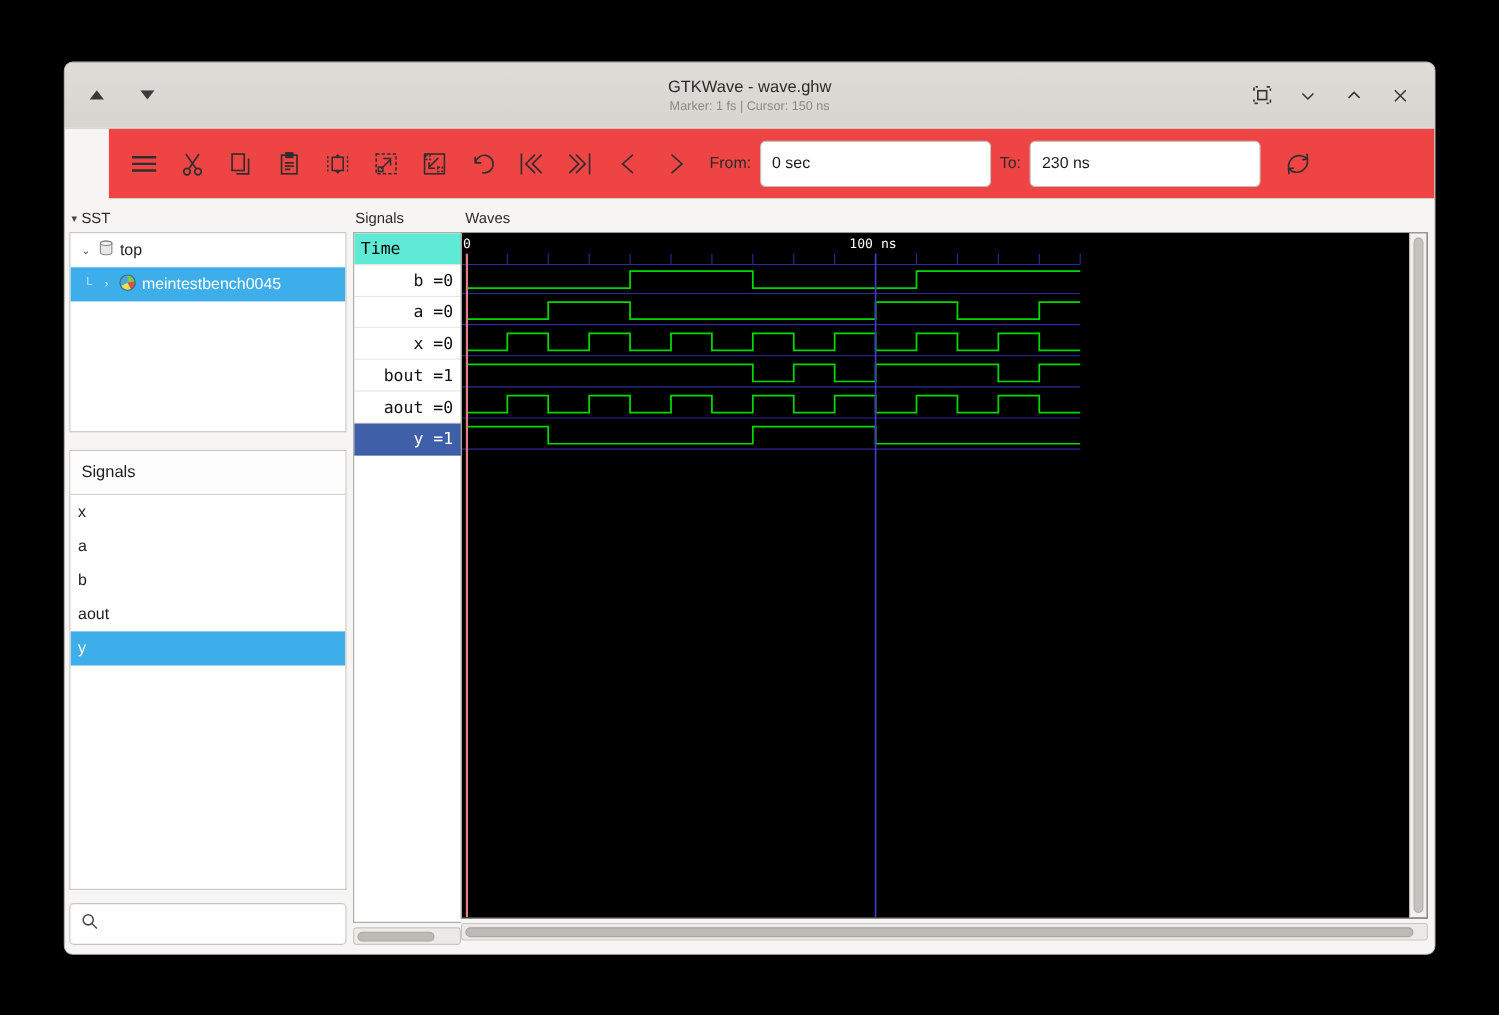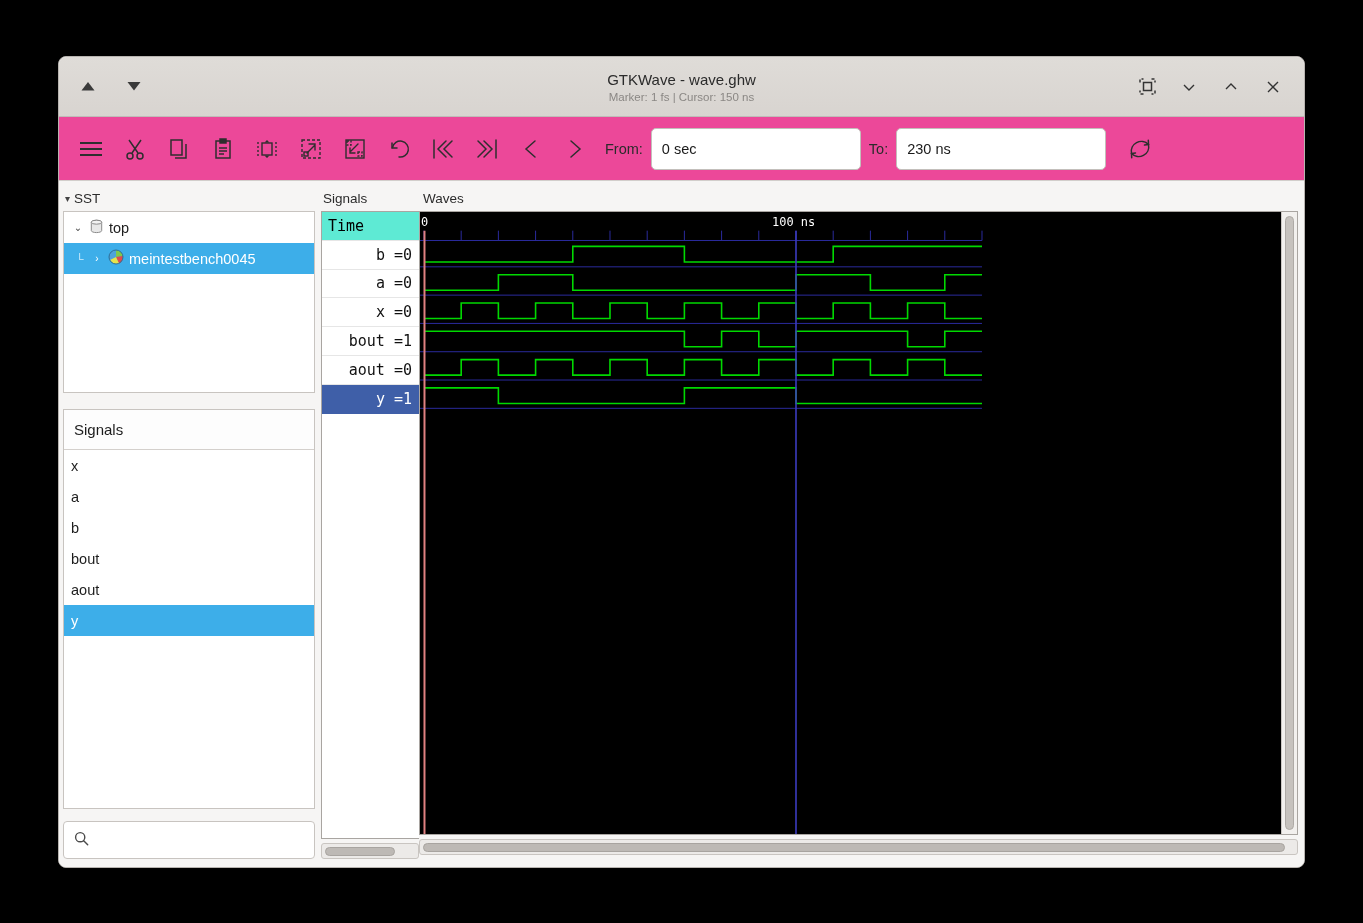--- a/index.html
+++ b/index.html
@@ -53,26 +53,27 @@
   }
   .tb-btn {
     width: 34px; height: 34px;
     display: flex; align-items: center; justify-content: center;
     color: #333; cursor: default; border-radius: 4px;
   }
 
   
   .toolbar {
     height: 64px;
-    background: #ec4899;
+    background: #ef4444;
     border-bottom: 1px solid #d2cecb;
     display: flex; align-items: center;
     padding: 0 10px;
     flex: 0 0 auto;
     gap: 0px;
+    margin-left: 40px;
   }
   .tool {
     width: 44px; height: 44px;
     display: flex; align-items: center; justify-content: center;
     color: #2e2e2e; border-radius: 5px; cursor: default;
     flex: 0 0 auto;
   }
   .tool svg { display: block; }
   .fld-label {
     font-size: 14.5px; color: #2b2b2b;
@@ -422,23 +423,20 @@
         <div class="signals-head">Signals</div>
         <div class="signals-list">
           <div class="sig-row">
               <span>x</span>
             </div>
           <div class="sig-row">
               <span>a</span>
             </div>
           <div class="sig-row">
               <span>b</span>
-            </div>
-          <div class="sig-row">
-              <span>bout</span>
             </div>
           <div class="sig-row">
               <span>aout</span>
             </div>
           <div class="sig-row sel">
               <span>y</span>
             </div>
         </div>
       </div>
 

